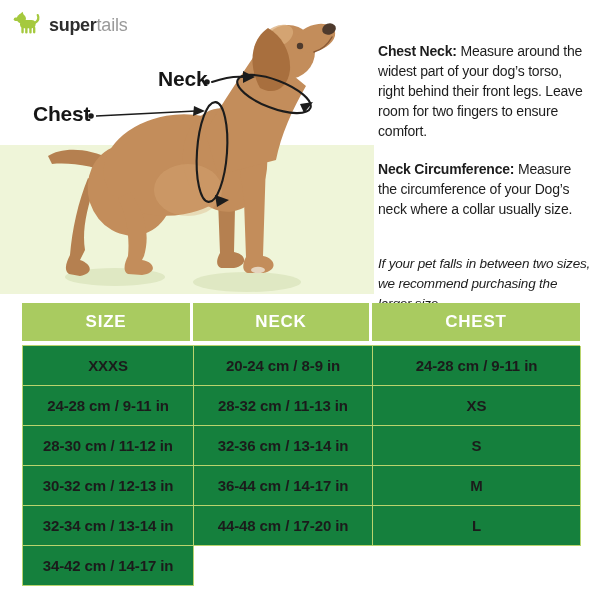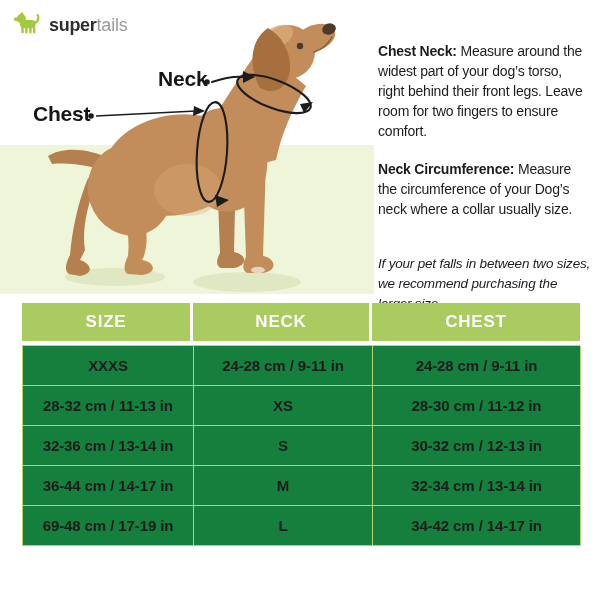--- a/index.html
+++ b/index.html
@@ -136,30 +136,31 @@
   <p class="note">If your pet falls in between two sizes, we recommend purchasing the larger size.</p>
 
   <div class="size-table">
     <div class="t-head">
       <div class="th">SIZE</div>
       <div class="th">NECK</div>
       <div class="th">CHEST</div>
     </div>
     <div class="t-body">
       <div class="td">XXXS</div>
+      <div class="td">20-24 cm / 8-9 in</div>
       <div class="td">24-28 cm / 9-11 in</div>
       <div class="td">24-28 cm / 9-11 in</div>
       <div class="td">28-32 cm / 11-13 in</div>
       <div class="td">XS</div>
       <div class="td">28-30 cm / 11-12 in</div>
       <div class="td">32-36 cm / 13-14 in</div>
       <div class="td">S</div>
       <div class="td">30-32 cm / 12-13 in</div>
       <div class="td">36-44 cm / 14-17 in</div>
       <div class="td">M</div>
       <div class="td">32-34 cm / 13-14 in</div>
-      <div class="td">69-48 cm / 17-19 in</div>
+      <div class="td">44-48 cm / 17-20 in</div>
       <div class="td">L</div>
       <div class="td">34-42 cm / 14-17 in</div>
     </div>
   </div>
 
 </div>
 
 </body></html>

